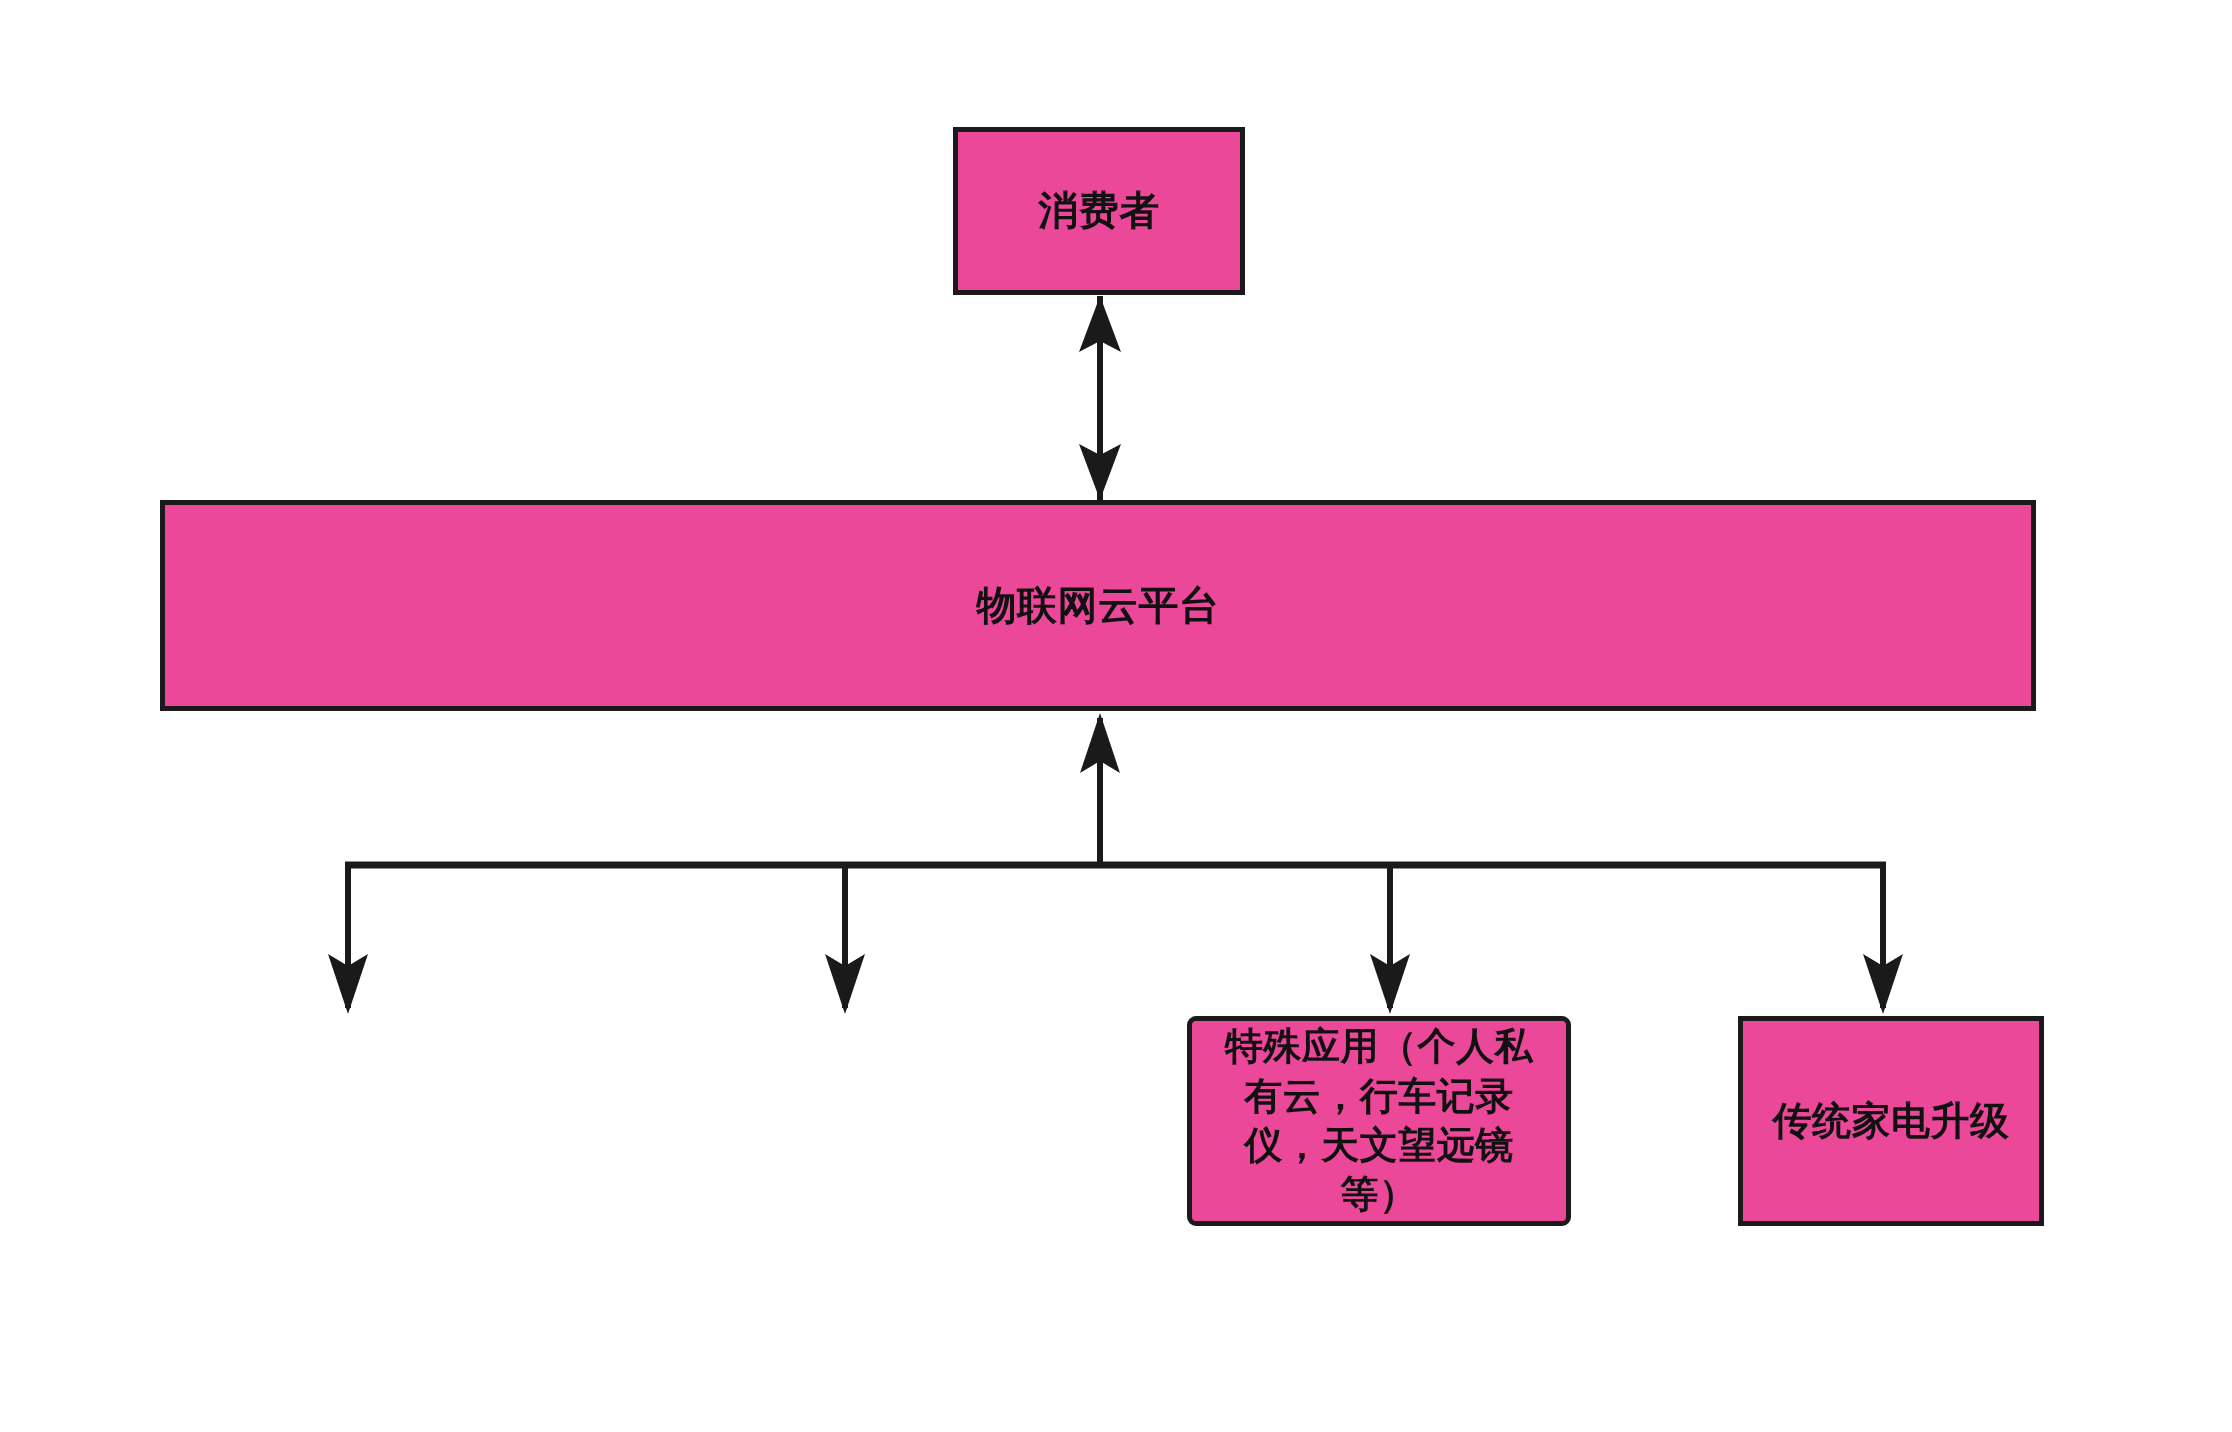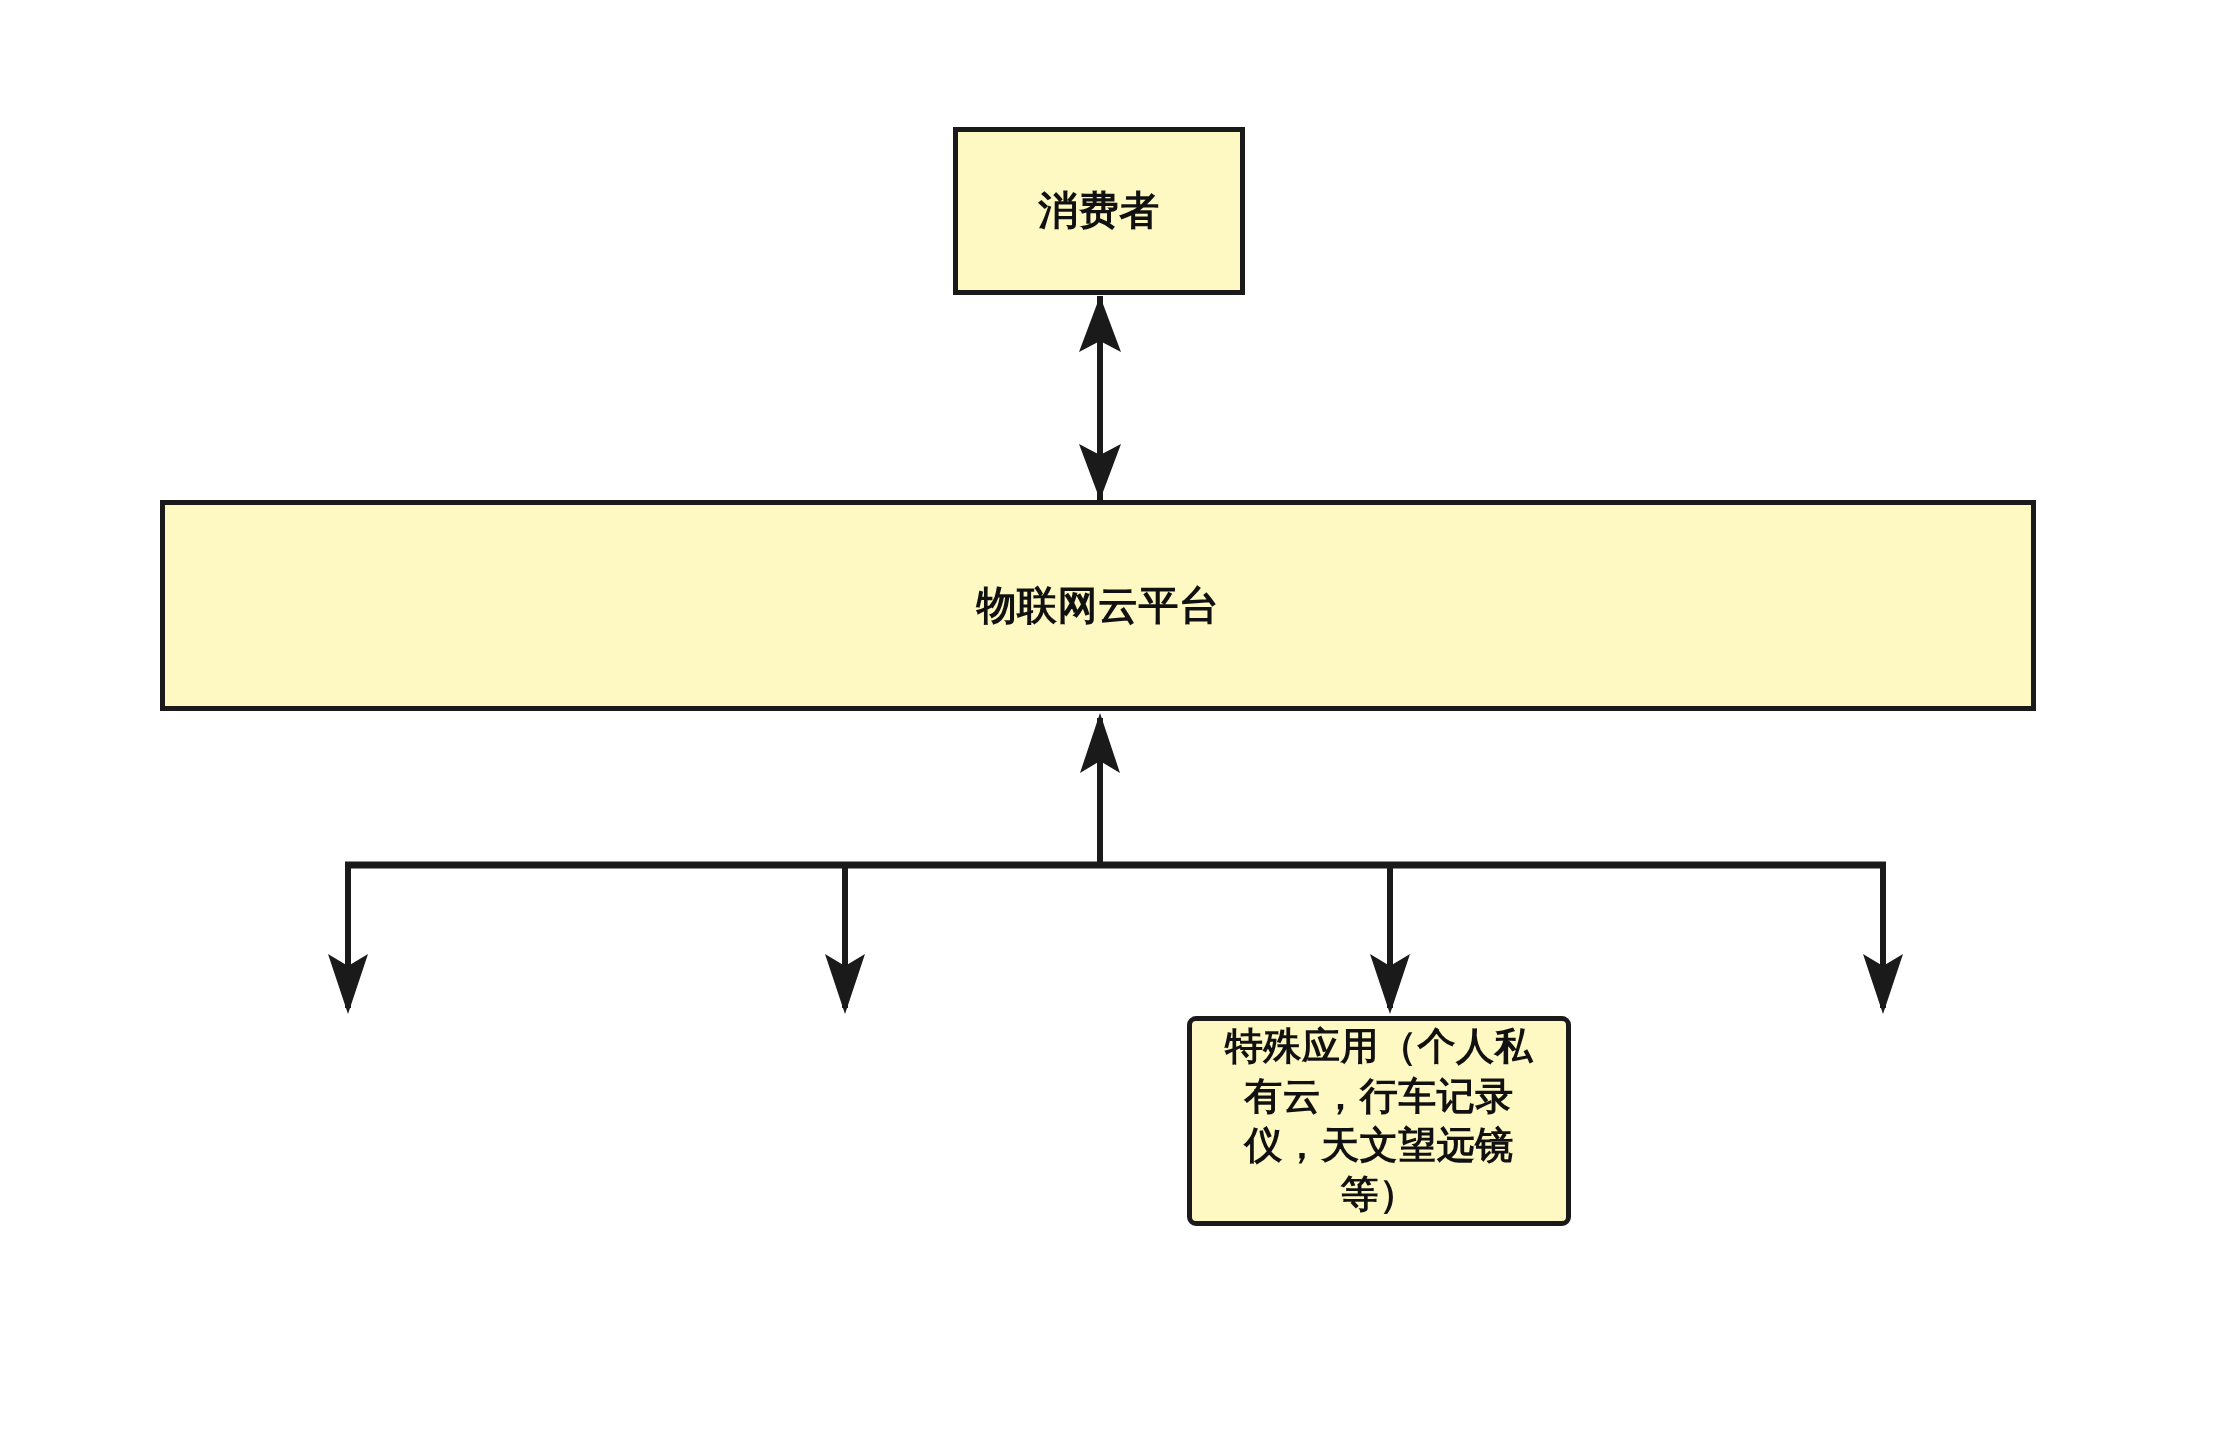--- a/index.html
+++ b/index.html
@@ -21,21 +21,21 @@
   .diagram-svg {
     position: absolute;
     left: 0;
     top: 0;
     width: 2232px;
     height: 1432px;
   }
   .node-box {
     position: absolute;
     box-sizing: border-box;
-    background: #fef9c3;
+    background: #ec4899;
     border: 5px solid #1a1a1a;
     display: flex;
     align-items: center;
     justify-content: center;
     text-align: center;
     z-index: 3;
   }
   .node-label {
     font-family: "Liberation Sans", "DejaVu Sans", sans-serif;
     color: #111111;
@@ -157,14 +157,17 @@
   <div class="node-box" id="node-platform">
     <span class="node-label">物联网云平台</span>
   </div>
 
   <div class="node-box leaf-box" id="node-leaf-2">
     <span class="node-label">特殊应用（个人私
 有云，行车记录
 仪，天文望远镜
 等）</span>
   </div>
+  <div class="node-box leaf-box" id="node-leaf-3">
+    <span class="node-label">传统家电升级</span>
+  </div>
 
 </div>
 
 </body></html>

